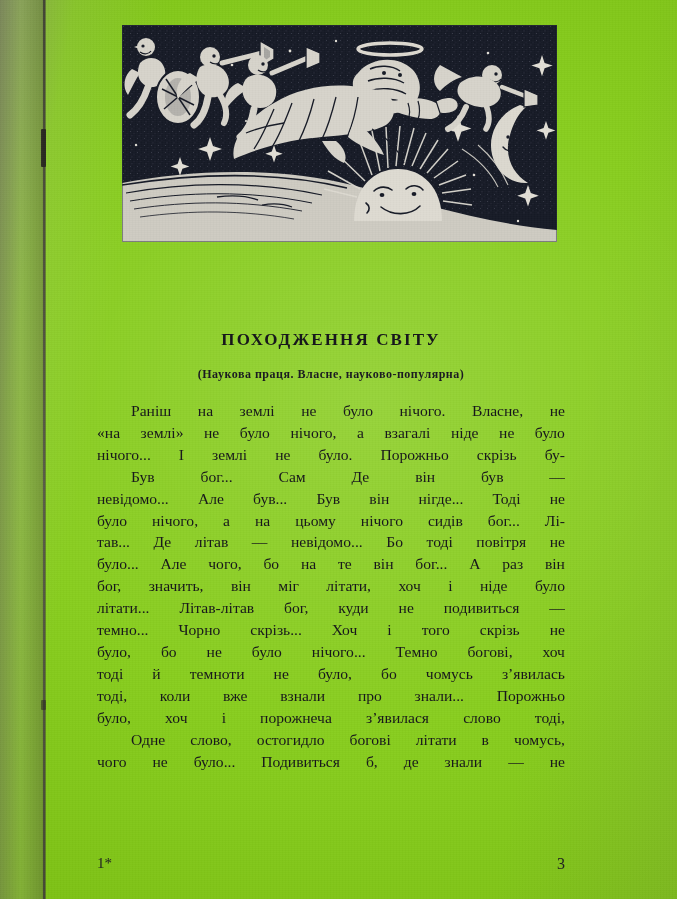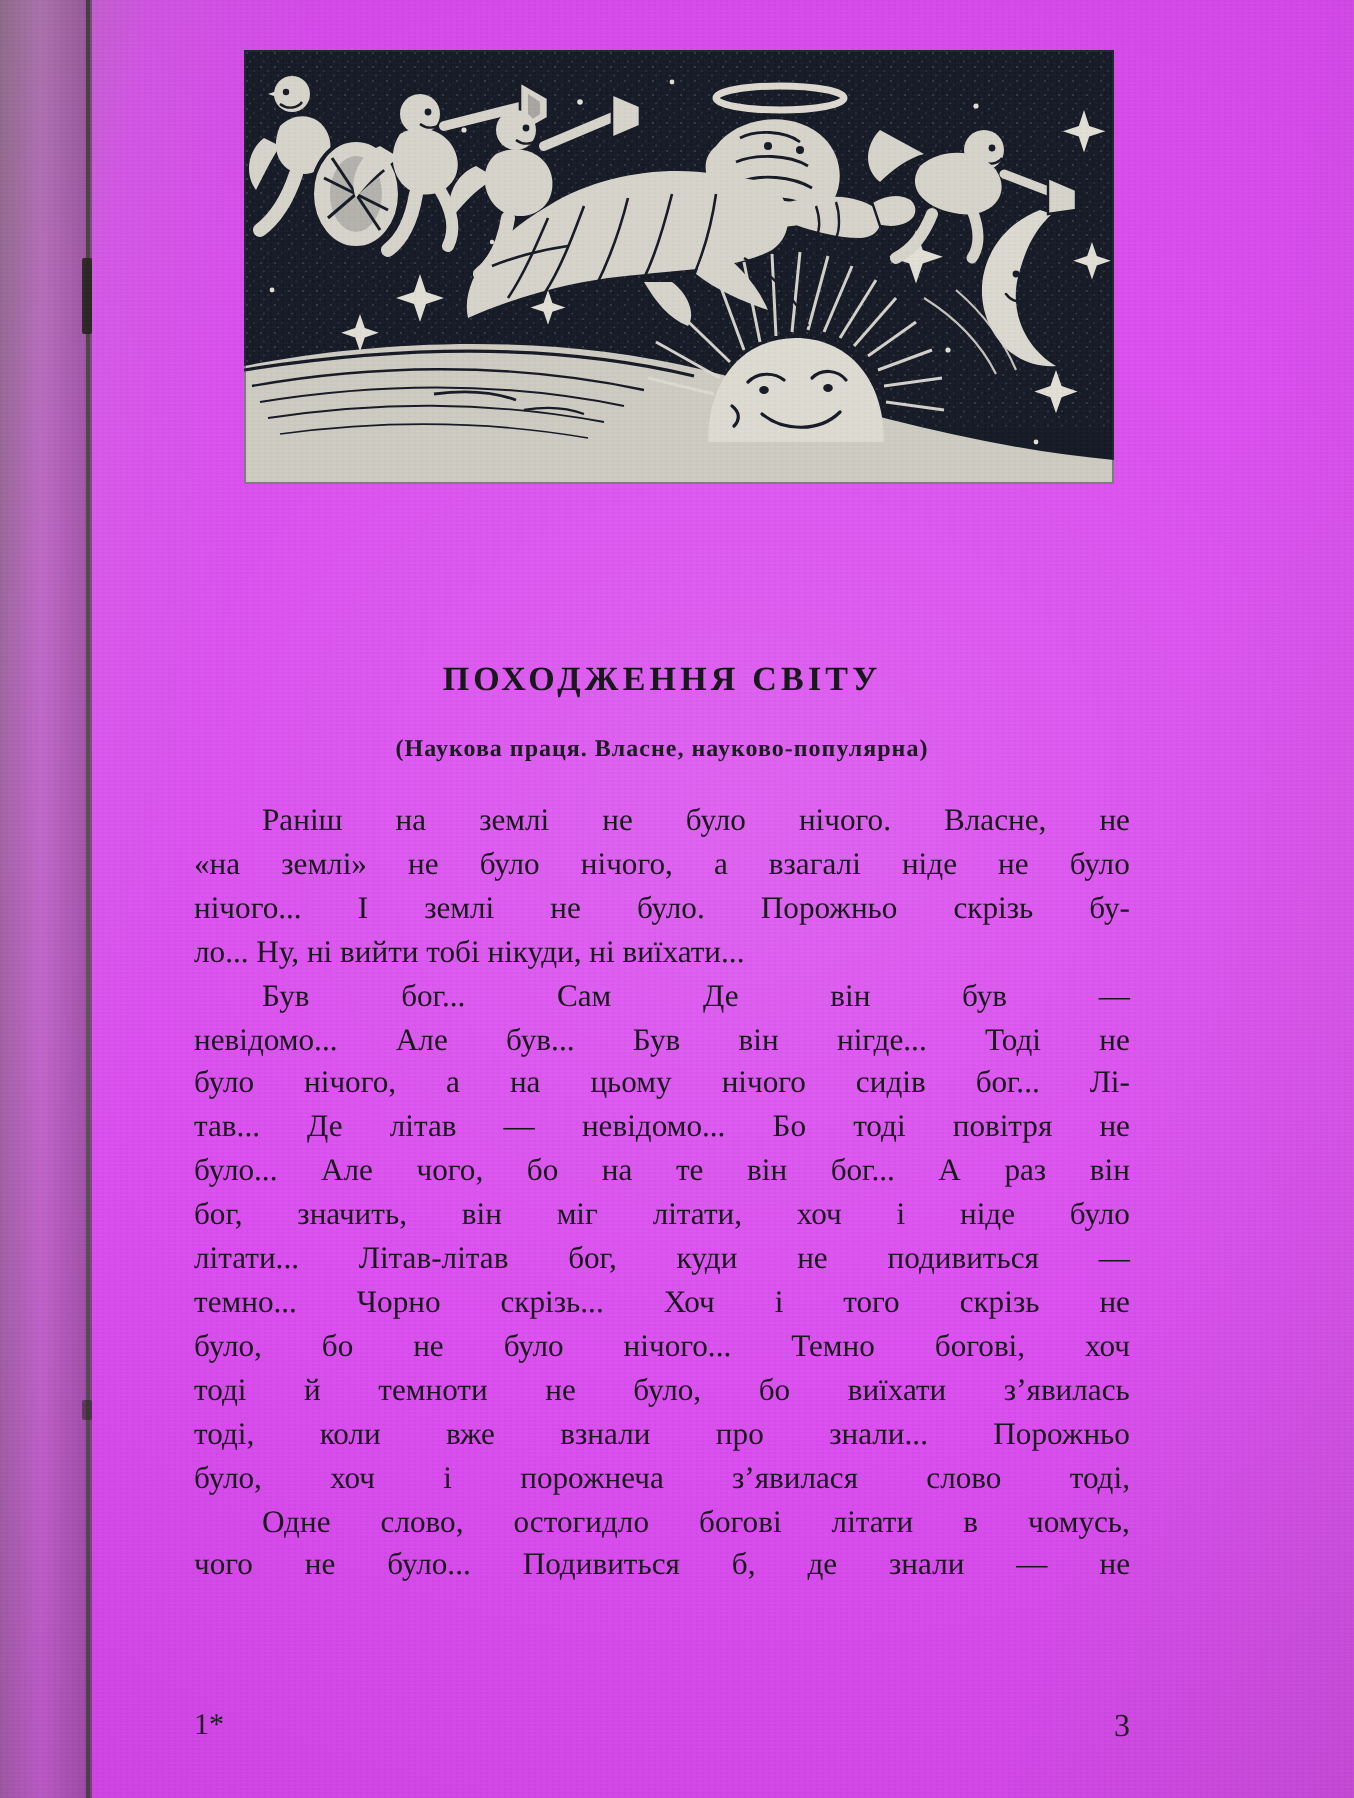--- a/index.html
+++ b/index.html
@@ -6,21 +6,21 @@
   html, body {
     margin: 0;
     padding: 0;
     background: #6f6f6f;
   }
   .page {
     position: relative;
     width: 677px;
     height: 899px;
     overflow: hidden;
-    background: #d946ef;
+    background: #84cc16;
     font-family: "Liberation Serif", "DejaVu Serif", serif;
     color: #1b1b1b;
   }
   
   .paper-tone {
     position: absolute;
     inset: 0;
     background:
       radial-gradient(ellipse 120% 80% at 55% 45%, rgba(255,255,255,0.16) 0%, rgba(255,255,255,0.04) 45%, rgba(0,0,0,0.05) 80%, rgba(0,0,0,0.13) 100%),
       linear-gradient(100deg, rgba(150,146,138,0.55) 0%, rgba(190,187,180,0.12) 9%, rgba(255,255,255,0.0) 20%, rgba(255,255,255,0.0) 78%, rgba(120,117,110,0.12) 100%);
@@ -360,21 +360,20 @@
           <span class="ln just">
             <span>нічого...</span>
             <span>І</span>
             <span>землі</span>
             <span>не</span>
             <span>було.</span>
             <span>Порожньо</span>
             <span>скрізь</span>
             <span>бу-</span>
           </span>
-          <span class="ln">ло... Ну, ні вийти тобі нікуди, ні виїхати...</span>
         </p>
         <p class="body-para">
           <span class="ln just indent">
             <span>Був</span>
             <span>бог...</span>
             <span>Сам</span>
             <span>Де</span>
             <span>він</span>
             <span>був</span>
             <span>—</span>
@@ -464,21 +463,21 @@
             <span>богові,</span>
             <span>хоч</span>
           </span>
           <span class="ln just">
             <span>тоді</span>
             <span>й</span>
             <span>темноти</span>
             <span>не</span>
             <span>було,</span>
             <span>бо</span>
-            <span>виїхати</span>
+            <span>чомусь</span>
             <span>з’явилась</span>
           </span>
           <span class="ln just">
             <span>тоді,</span>
             <span>коли</span>
             <span>вже</span>
             <span>взнали</span>
             <span>про</span>
             <span>знали...</span>
             <span>Порожньо</span>

